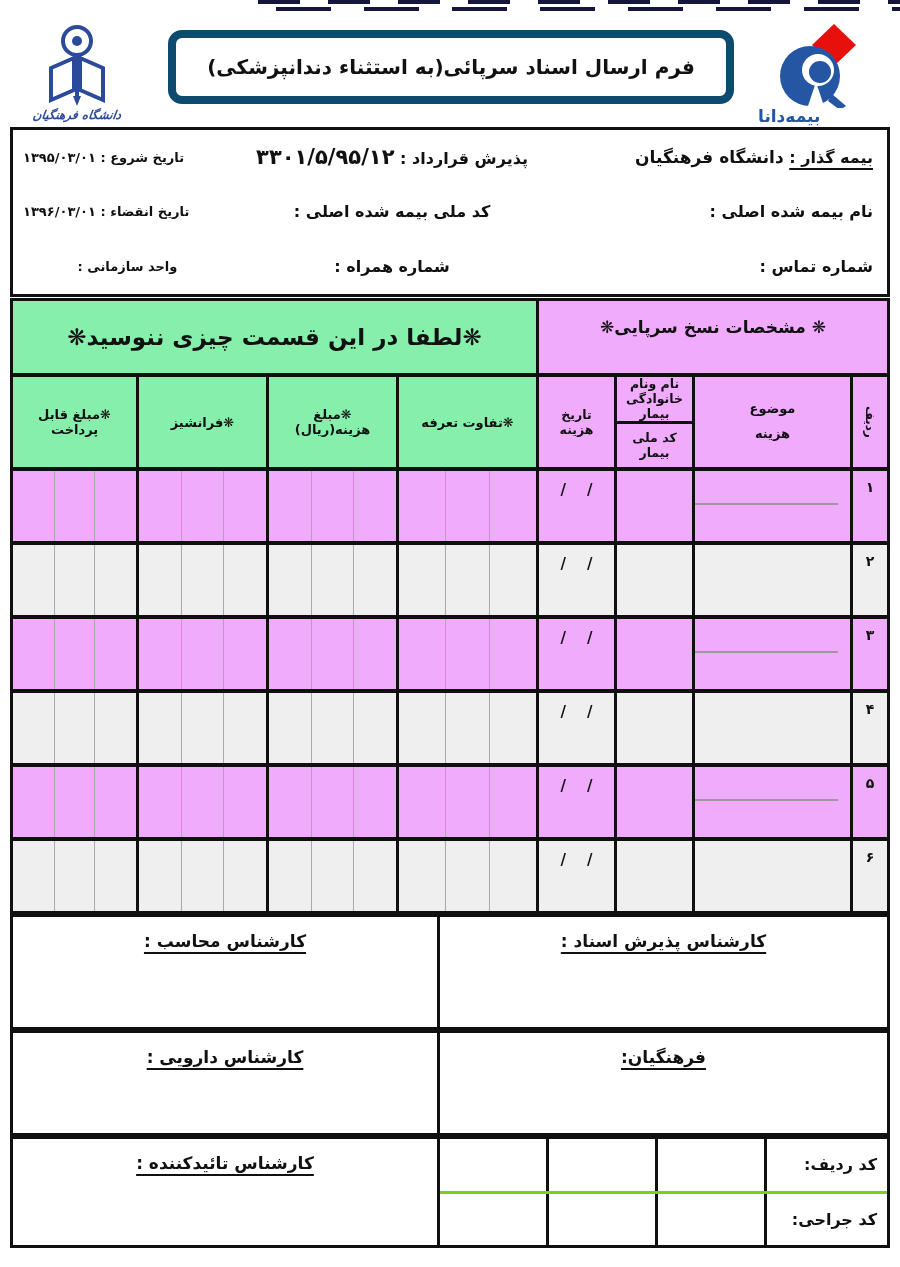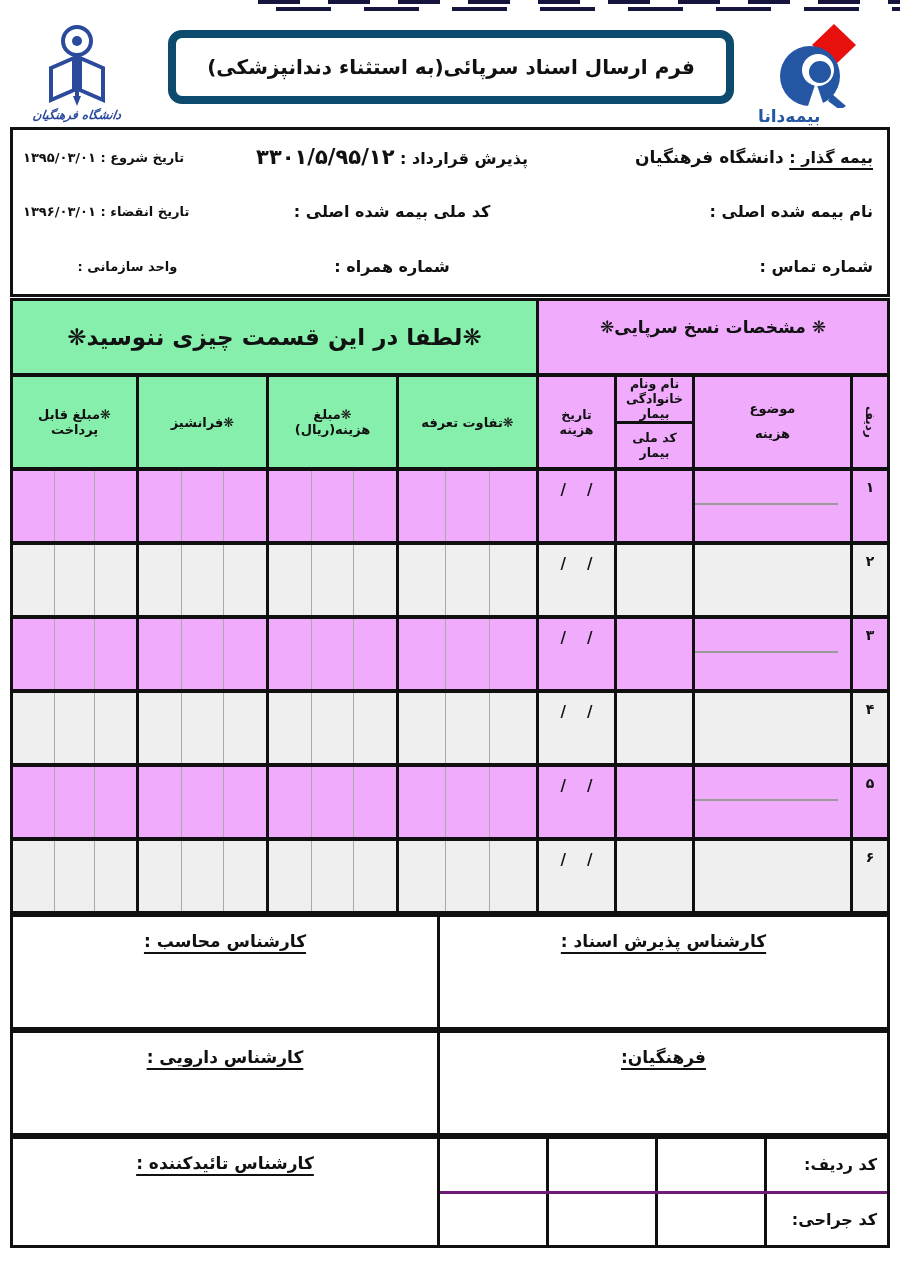--- a/index.html
+++ b/index.html
@@ -62,21 +62,21 @@
   .cell.sub span{display:block;}
   .cell.sub span:nth-child(2){border-left:1px solid #a9a9a9;border-right:1px solid #a9a9a9;}
 
   
   .sec{position:absolute;left:10px;width:880px;box-sizing:border-box;border:3px solid #101010;
     background:#101010;display:grid;gap:3px;direction:rtl;}
   .secA{top:914px;height:116px;grid-template-columns:447px 1fr;}
   .secB{top:1030px;height:106px;grid-template-columns:447px 1fr;}
   .secC{top:1136px;height:112px;grid-template-columns:447px 1fr;}
   .fcell{background:#fff;text-align:center;padding-top:14px;font-size:17px;}
-  .codes{display:grid;grid-template-rows:1fr 1fr;gap:3px;background:#701a75;}
+  .codes{display:grid;grid-template-rows:1fr 1fr;gap:3px;background:#84cc16;}
   .code-row{display:grid;grid-template-columns:120px 1fr 1fr 1fr;gap:3px;background:#101010;}
   .code-lbl{background:#fff;display:flex;align-items:center;justify-content:flex-start;
     padding-right:10px;font-size:16px;}
   .code-box{background:#fff;}
 
   
   .wm{position:absolute;left:0;top:1238px;height:25px;width:96px;background:#2e2e2e;
     border-radius:0 5px 5px 0;display:flex;align-items:center;padding-left:7px;box-sizing:border-box;
     font-style:italic;font-size:15px;direction:ltr;margin-top:32px;}
   .wm .pre{color:#dcdcdc;}

